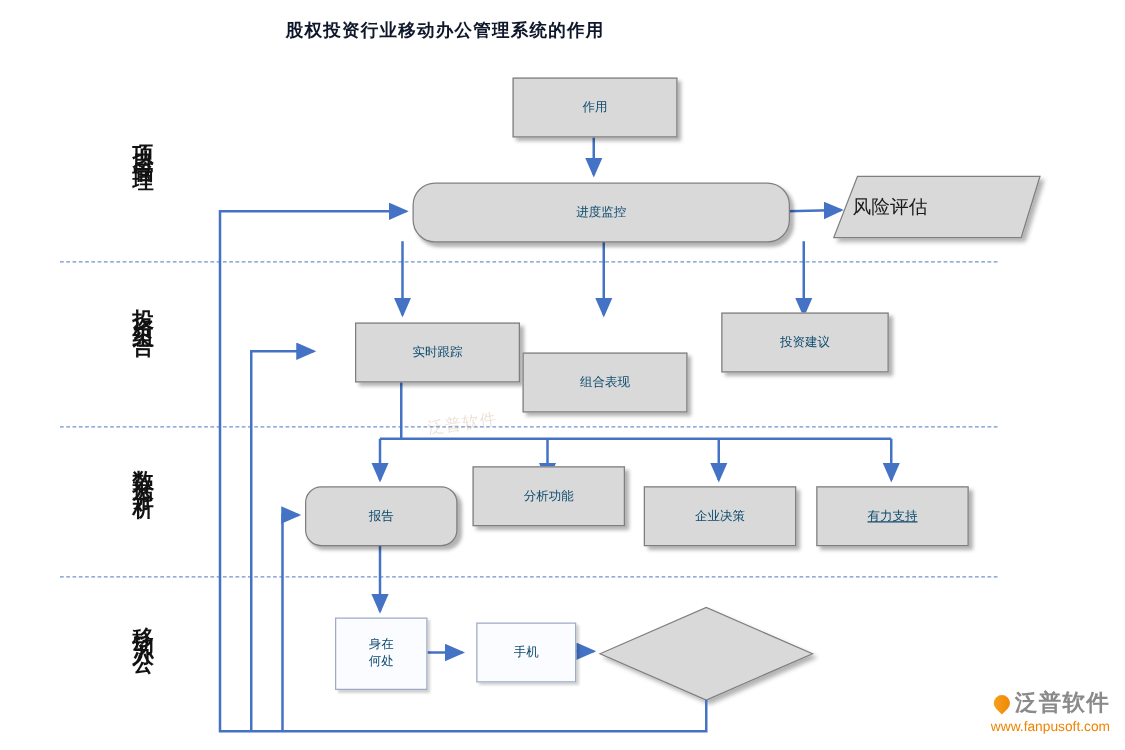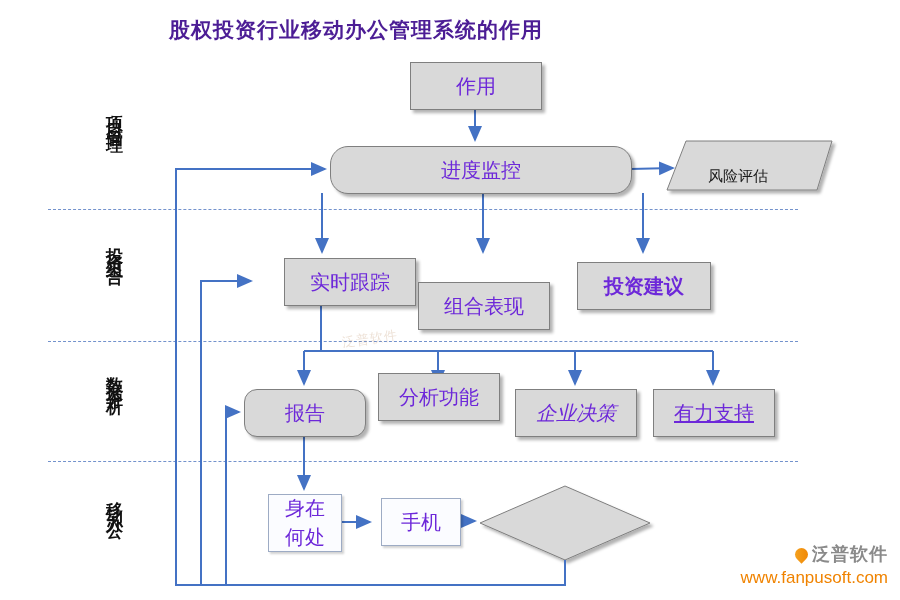--- a/index.html
+++ b/index.html
@@ -3,35 +3,35 @@
 <meta charset="utf-8">
 <style>
   html,body{margin:0;padding:0;background:#ffffff;}
   #canvas{
     position:relative;width:900px;height:600px;overflow:hidden;
     font-family:"Liberation Serif","DejaVu Serif",serif;
     background:#ffffff;
   }
   .title{
     position:absolute;left:0;top:16px;width:712px;text-align:center;
-    font-size:21px;font-weight:bold;color:#4c1d95;letter-spacing:1px;
+    font-size:14px;font-weight:bold;color:#0f172a;letter-spacing:1px;
   }
   .lane-label{
     position:absolute;writing-mode:vertical-rl;text-orientation:upright;
     font-size:17px;font-weight:bold;color:#111;letter-spacing:7px;line-height:1;
   }
   .lane-divider{
     position:absolute;left:48px;width:750px;height:0;
     border-top:1px dashed #5b7fc4;opacity:.85;
   }
   .node{
     position:absolute;display:flex;align-items:center;justify-content:center;
     background:#d9d9d9;border:1px solid #7f7f7f;
     box-shadow:3px 3px 3px rgba(0,0,0,.30);
-    font-size:20px;color:#6d28d9;text-align:center;z-index:3;
+    font-size:10px;color:#0c4a6e;text-align:center;z-index:3;
   }
   .node.light{
     background:#fbfcff;border:1px solid #9dabc4;
     box-shadow:2px 2px 2px rgba(0,0,0,.18);
   }
   .shape-label{
     position:absolute;display:flex;align-items:center;justify-content:center;
     font-size:15px;color:#1a1a1a;text-align:center;z-index:3;background:transparent;
   }
   .pre{white-space:pre-line;line-height:1.45;}
@@ -43,21 +43,21 @@
   .logo{
     position:absolute;right:12px;bottom:12px;text-align:right;z-index:3;
     font-family:"Liberation Sans","DejaVu Sans",sans-serif;
   }
   .logo-row{display:flex;align-items:center;justify-content:flex-end;gap:4px;}
   .flame{
     width:13px;height:13px;background:linear-gradient(135deg,#f5a623,#f08300);
     border-radius:50% 50% 50% 0;transform:rotate(-45deg);display:inline-block;
   }
   .logo-name{font-size:18px;font-weight:bold;color:#8a8a8a;letter-spacing:1px;}
-  .logo-url{font-size:17px;color:#f08300;margin-top:2px;}
+  .logo-url{font-size:11px;color:#f08300;margin-top:2px;}
 </style>
 </head>
 <body>
 
 <div id="canvas">
 
   <div class="title">股权投资行业移动办公管理系统的作用</div>
 
   <div class="lane-label" style="left:106px;top:102px;">项目管理</div>
   <div class="lane-label" style="left:106px;top:233px;">投资组合</div>
@@ -109,32 +109,32 @@
       <polyline points="201,585 201,281 251,281" marker-end="url(#arrow)"></polyline>
       <polyline points="226,585 226,412 239,412" marker-end="url(#arrow)"></polyline>
     </g>
   </svg>
 
   <div class="node" style="left:410px;top:62px;width:130px;height:46px;">作用</div>
   <div class="node" style="left:330px;top:146px;width:300px;height:46px;border-radius:18px;">进度监控</div>
 
   <div class="node" style="left:256px;top:258px;width:130px;height:46px;margin-left:28px;">实时跟踪</div>
   <div class="node" style="left:418px;top:258px;width:130px;height:46px;margin-top:24px;">组合表现</div>
-  <div class="node" style="left:577px;top:262px;width:132px;height:46px;font-weight:bold;">投资建议</div>
+  <div class="node" style="left:577px;top:250px;width:132px;height:46px;">投资建议</div>
 
   <div class="node" style="left:244px;top:389px;width:120px;height:46px;border-radius:13px;">报告</div>
   <div class="node" style="left:378px;top:373px;width:120px;height:46px;">分析功能</div>
-  <div class="node" style="left:515px;top:389px;width:120px;height:46px;font-style:italic;">企业决策</div>
+  <div class="node" style="left:515px;top:389px;width:120px;height:46px;">企业决策</div>
   <div class="node" style="left:653px;top:389px;width:120px;height:46px;text-decoration:underline;">有力支持</div>
 
   <div class="node light pre" style="left:268px;top:494px;width:72px;height:56px;text-align:right;">身在
 何处</div>
   <div class="node light" style="left:381px;top:498px;width:78px;height:46px;">手机</div>
 
-  <div class="shape-label" style="left:664px;top:150px;width:148px;height:30px;margin-top:11px;">风险评估</div>
+  <div class="shape-label" style="left:638px;top:150px;width:148px;height:30px;">风险评估</div>
 
   <div class="logo">
     <div class="logo-row">
       <span class="flame"></span>
       <span class="logo-name">泛普软件</span>
     </div>
     <div class="logo-url">www.fanpusoft.com</div>
   </div>
 
 </div>

